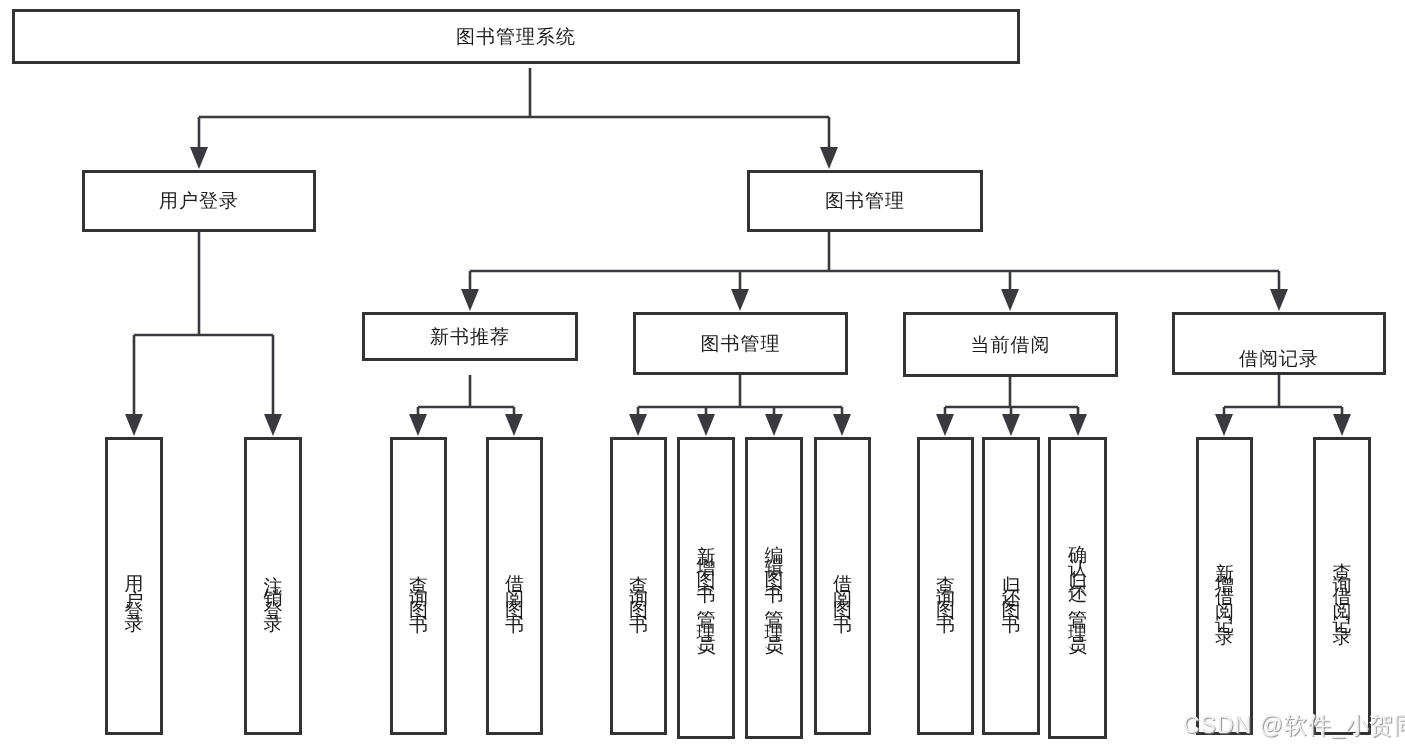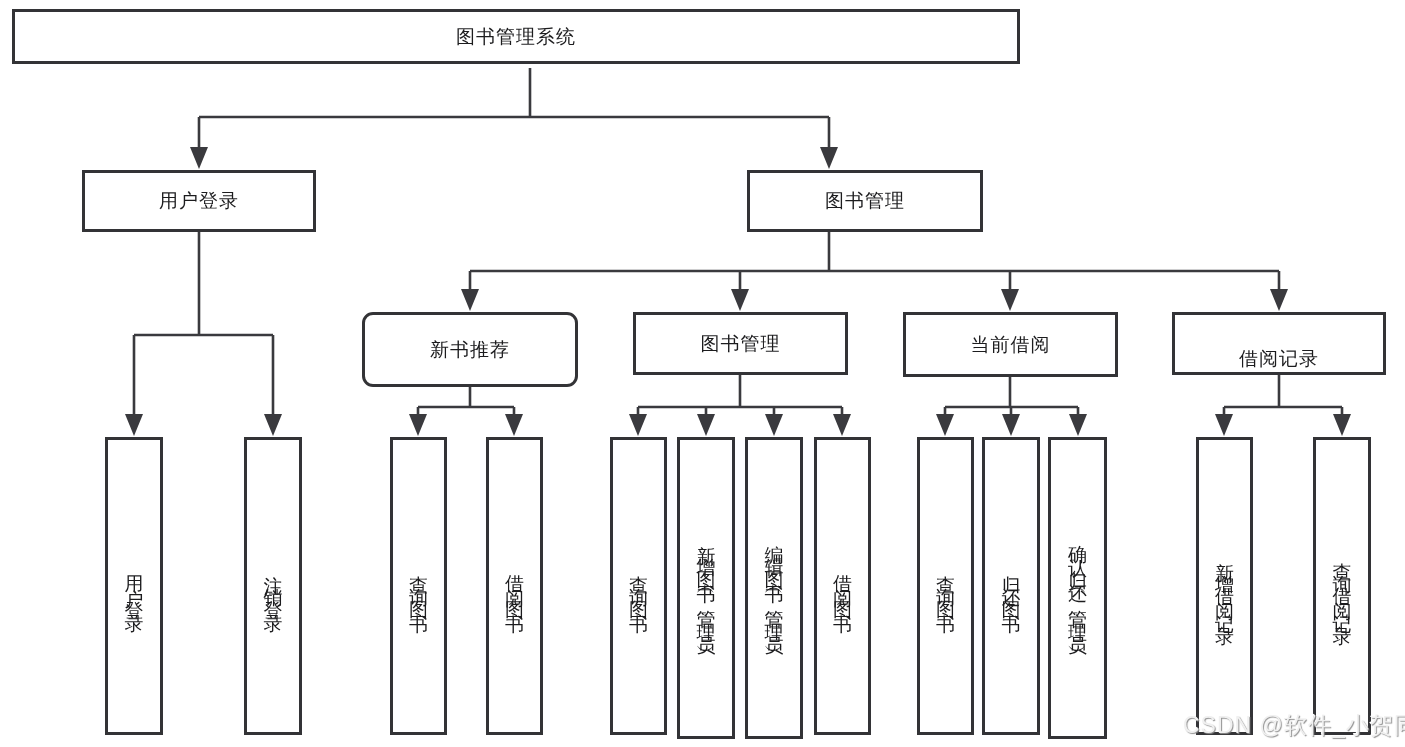--- a/index.html
+++ b/index.html
@@ -93,21 +93,21 @@
     <span>图书管理系统</span>
   </div>
 
   <div class="node" style="left:82px;top:170px;width:234px;height:62px;">
     <span>用户登录</span>
   </div>
   <div class="node" style="left:711px;top:170px;width:236px;height:62px;margin-left:36px;">
     <span>图书管理</span>
   </div>
 
-  <div class="node" style="left:362px;top:312px;width:216px;height:75px;border-radius:11px;">
+  <div class="node" style="left:362px;top:312px;width:216px;height:49px;">
     <span>新书推荐</span>
   </div>
   <div class="node" style="left:633px;top:312px;width:215px;height:63px;">
     <span>图书管理</span>
   </div>
   <div class="node" style="left:903px;top:312px;width:215px;height:65px;">
     <span>当前借阅</span>
   </div>
   <div class="node" style="left:1172px;top:312px;width:214px;height:63px;align-items:flex-end;">
     <span>借阅记录</span>

